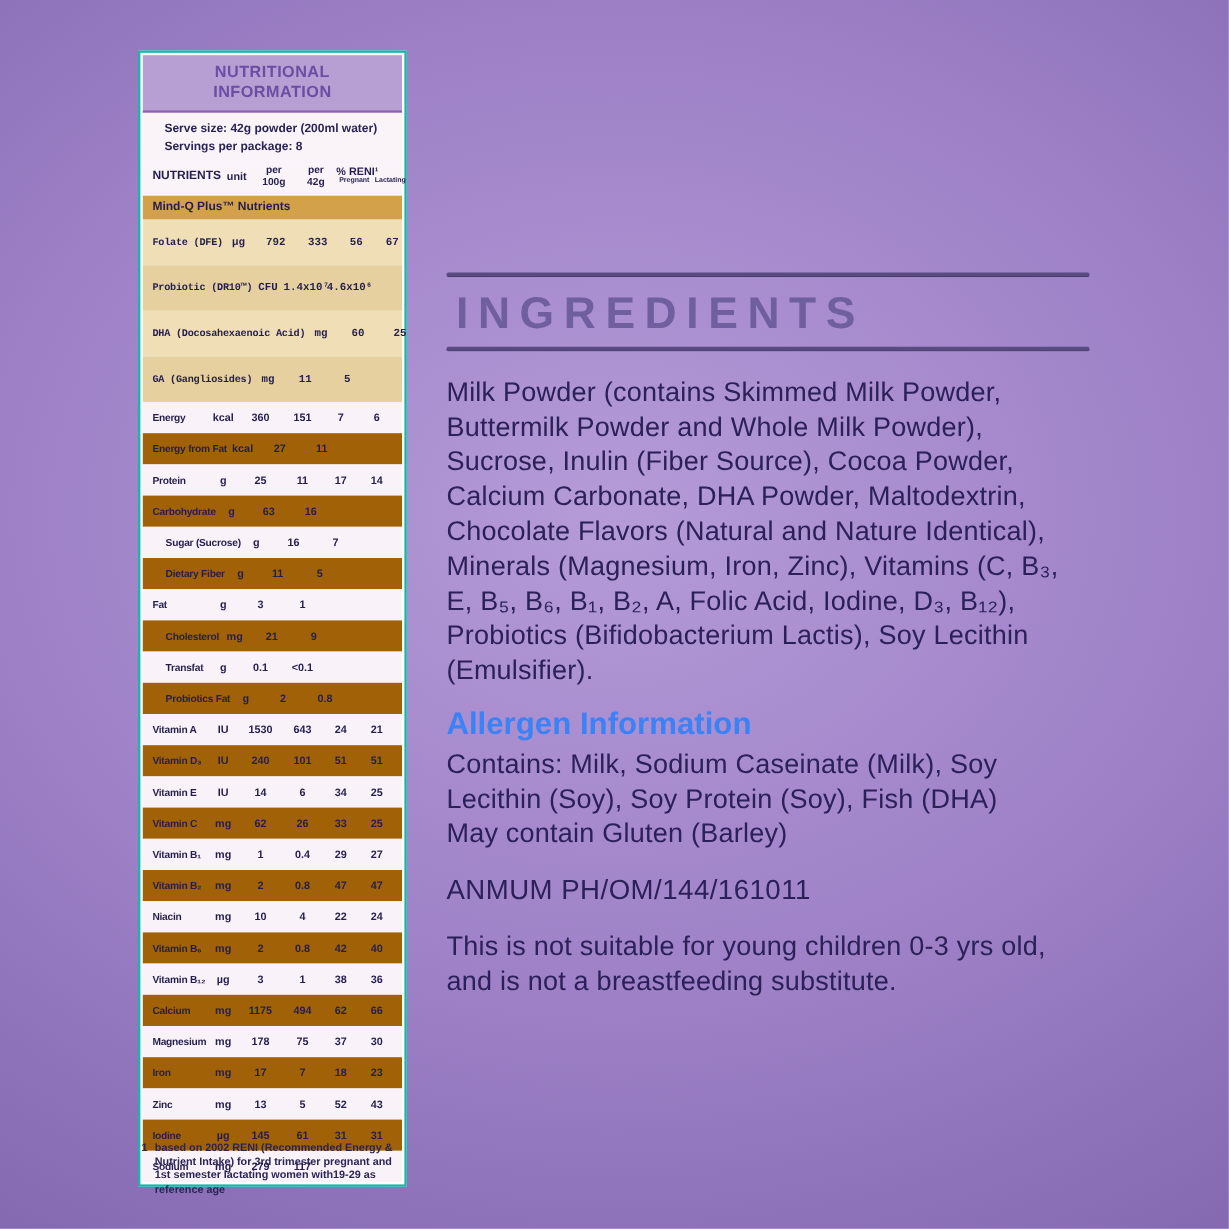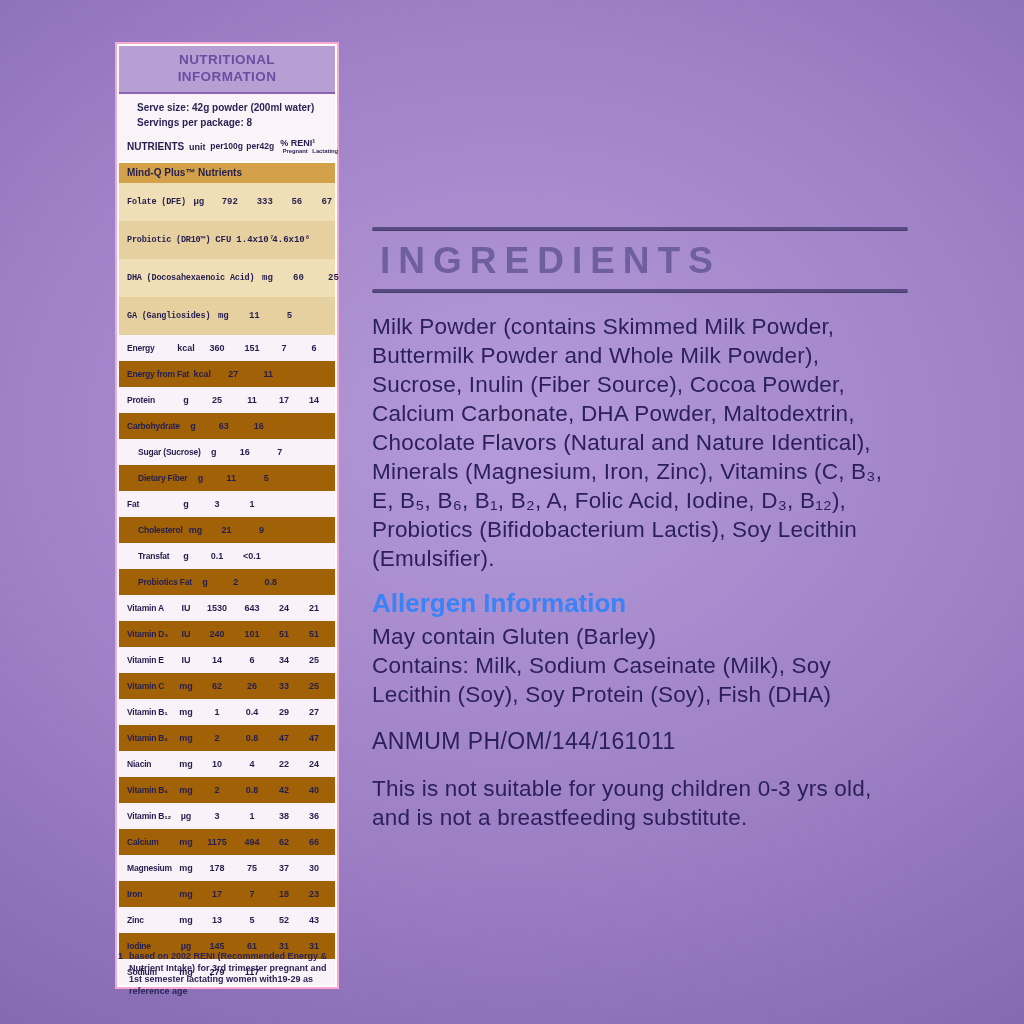--- a/index.html
+++ b/index.html
@@ -7,21 +7,21 @@
   body {
     font-family:"Liberation Sans","DejaVu Sans",sans-serif;
     background: radial-gradient(120% 95% at 50% 42%, #b59bd8 0%, #9d80c6 42%, #8166ae 78%, #745aa3 100%);
     position:relative;
     color:#241e4e;
   }
 
   
   .panel {
     position:absolute; left:115px; top:42px; width:224px;
-    border:2px solid #f9a8d4;
+    border:2px solid #14b8a6;
     background:#ffffff;
     padding:2px;
   }
   .panel-title {
     background:#b89fd3; color:#6b4da3;
     height:48px; display:flex; align-items:center; justify-content:center;
     text-align:center; font-weight:bold; font-size:13.5px; line-height:1.25;
     letter-spacing:.4px; padding:0 28px;
     border-bottom:2px solid #8a62ae;
   }
@@ -29,21 +29,21 @@
     background:#faf4f9; padding:6px 8px 4px 18px;
     font-size:10px; font-weight:600; color:#2a2456; line-height:1.5;
   }
   .thead {
     background:#faf4f9;
     display:grid; grid-template-columns:1fr 26px 36px 34px 60px;
     align-items:center; padding:1px 6px 3px 8px; height:27px;
   }
   .th-name { font-size:10px; font-weight:bold; }
   .th-unit { font-size:9px; font-weight:bold; text-align:center; }
-  .th-stack { display:flex; flex-direction:row; align-items:center; font-size:8.5px; font-weight:bold; line-height:1.1; }
+  .th-stack { display:flex; flex-direction:column; align-items:center; font-size:8.5px; font-weight:bold; line-height:1.1; }
   .th-reni { display:flex; flex-direction:column; align-items:flex-start; }
   .th-reni-label { font-size:9px; font-weight:bold; text-align:center; }
   .th-sub { display:grid; grid-template-columns:30px 30px; font-size:5.8px; font-weight:bold; text-align:center; line-height:1.3; }
 
   .mindq-header {
     background:#d2a149; border-top:2px solid #ffffff;
     height:22px; line-height:20px; padding-left:8px;
     font-size:10px; font-weight:bold; color:#241e4e;
   }
   .rows { display:block; }
@@ -362,19 +362,19 @@
 
 <div class="right">
   <div class="rule"></div>
   <div class="ing-heading">INGREDIENTS</div>
   <div class="rule"></div>
 
   <div class="ing-body">Milk Powder (contains Skimmed Milk Powder, Buttermilk Powder and Whole Milk Powder), Sucrose, Inulin (Fiber Source), Cocoa Powder, Calcium Carbonate, DHA Powder, Maltodextrin, Chocolate Flavors (Natural and Nature Identical), Minerals (Magnesium, Iron, Zinc), Vitamins (C, B₃, E, B₅, B₆, B₁, B₂, A, Folic Acid, Iodine, D₃, B₁₂), Probiotics (Bifidobacterium Lactis), Soy Lecithin (Emulsifier).</div>
 
   <div class="allergen-heading">Allergen Information</div>
   <div class="allergen-body">
+    <div>Contains: Milk, Sodium Caseinate (Milk), Soy Lecithin (Soy), Soy Protein (Soy), Fish (DHA)</div>
     <div>May contain Gluten (Barley)</div>
-    <div>Contains: Milk, Sodium Caseinate (Milk), Soy Lecithin (Soy), Soy Protein (Soy), Fish (DHA)</div>
   </div>
 
   <div class="code">ANMUM PH/OM/144/161011</div>
   <div class="warning">This is not suitable for young children 0-3 yrs old, and is not a breastfeeding substitute.</div>
 </div>
 
 </body></html>

